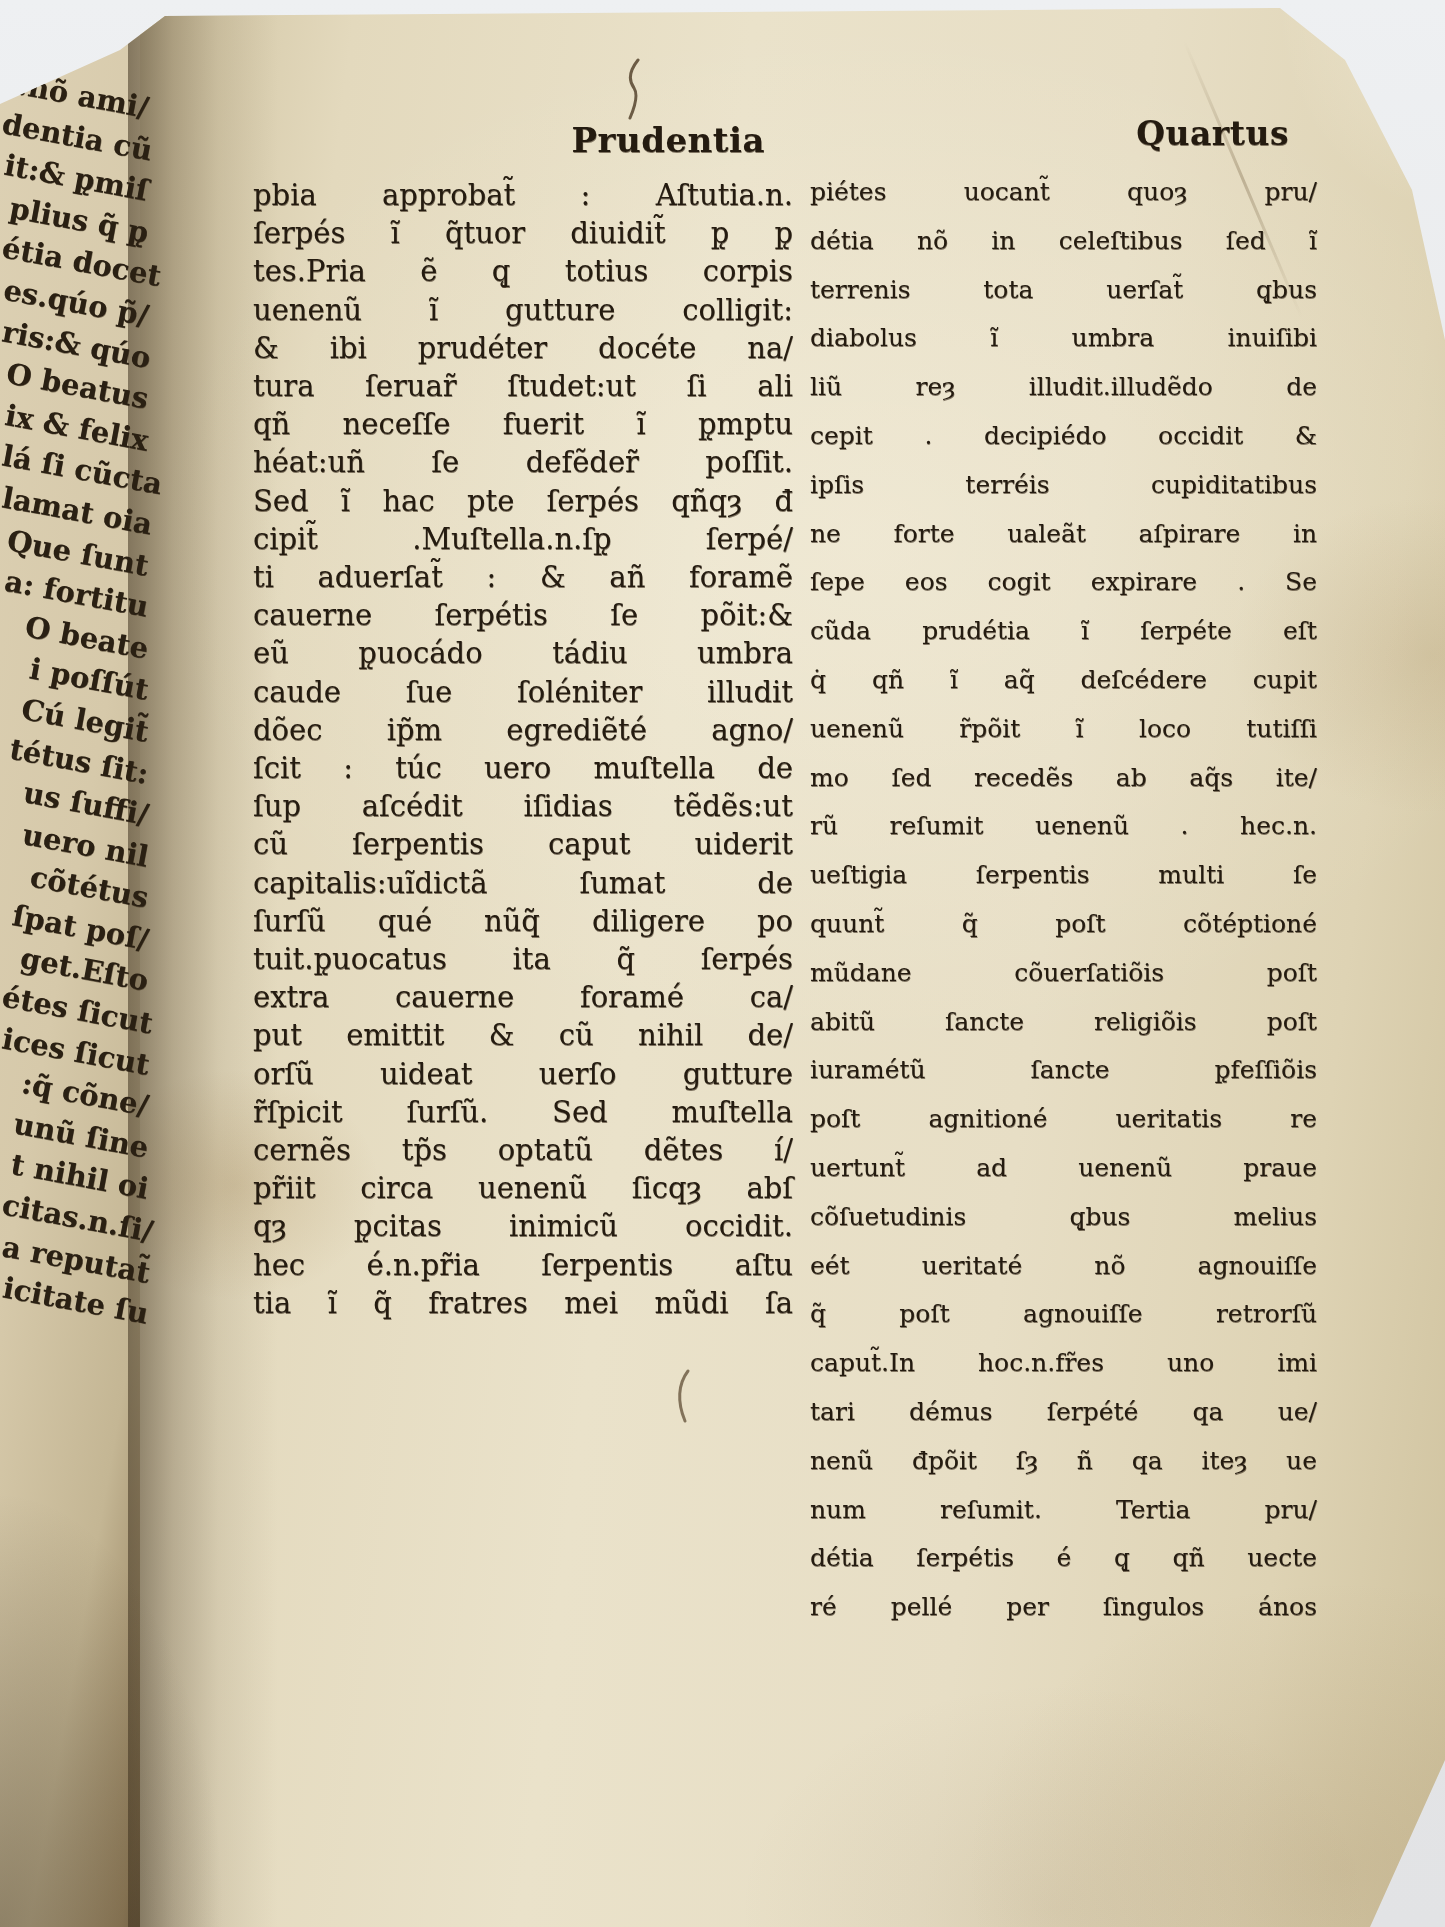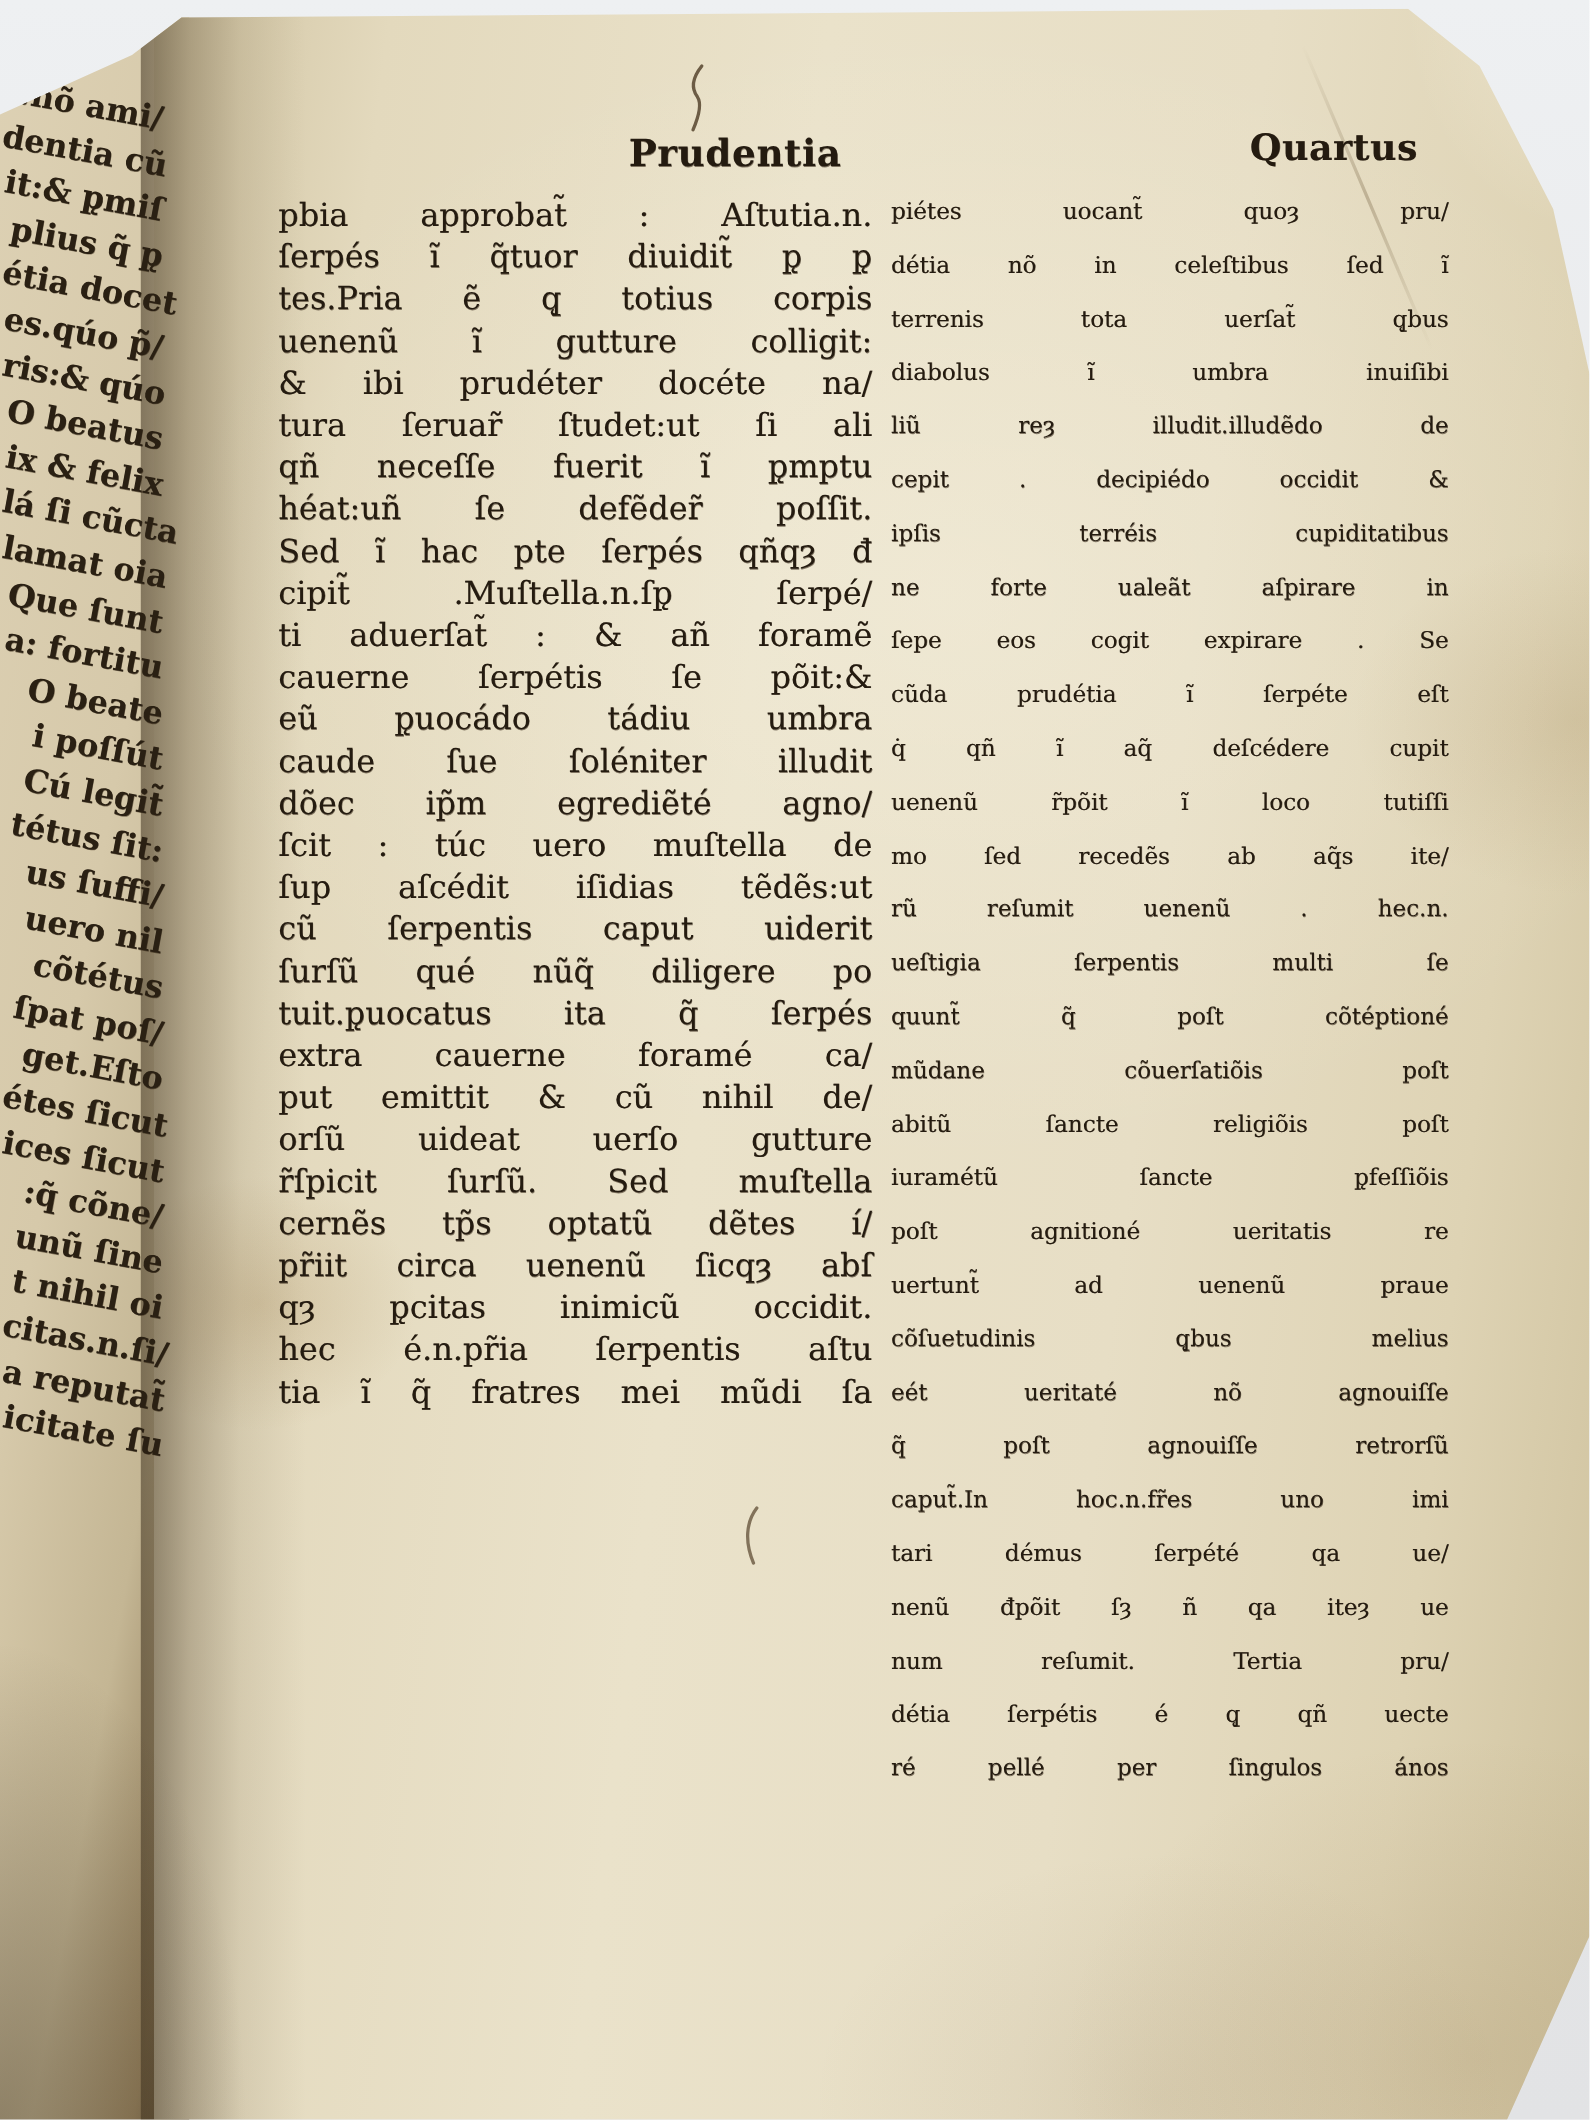--- a/index.html
+++ b/index.html
@@ -47,21 +47,21 @@
     background:linear-gradient(90deg,transparent,rgba(118,98,66,0.35),transparent);
   }
   
   .ink{color:#241b10;text-shadow:0.4px 0.5px 0.6px rgba(42,28,12,0.55);}
   .running-header{position:absolute;text-align:right;font-weight:bold;letter-spacing:0.5px;}
   .header-left{left:225px;width:540px;top:120px;font-size:34px;}
   .header-right{left:782px;width:507px;top:114px;font-size:33px;}
   .text-col{position:absolute;font-weight:normal;margin-left:28px;}
   .col-left{left:225px;top:176px;width:540px;font-size:29px;}
   .col-left .line{line-height:38.2px;}
-  .col-right{left:782px;top:168px;width:507px;font-size:21px;}
+  .col-right{left:782px;top:168px;width:507px;font-size:25px;}
   .col-right .line{line-height:48.8px;}
   .line{text-align:justify;text-align-last:justify;white-space:nowrap;}
   
   .fragment{position:absolute;left:0;top:88px;width:148px;font-weight:bold;}
   .fragment .fline{
     height:41.6px;line-height:41.6px;font-size:29px;text-align:right;white-space:nowrap;
     transform:rotate(10.5deg);transform-origin:100% 50%;
     color:#2a2013;text-shadow:0.4px 0.5px 0.6px rgba(42,28,12,0.5);
   }
   .ink-mark{position:absolute;pointer-events:none;}
@@ -125,20 +125,21 @@
       <div class="line">Sed ĩ hac pte ſerpés qñqȝ đ</div>
       <div class="line">cipit̃ .Muſtella.n.ſp̨ ſerpé/</div>
       <div class="line">ti aduerſat̃ : &amp; añ foramẽ</div>
       <div class="line">cauerne ſerpétis ſe põit:&amp;</div>
       <div class="line">eũ p̨uocádo tádiu umbra</div>
       <div class="line">caude ſue ſoléniter illudit</div>
       <div class="line">dõec ip̃m egrediẽté agno/</div>
       <div class="line">ſcit : túc uero muſtella de</div>
       <div class="line">ſup aſcédit iſidias tẽdẽs:ut</div>
       <div class="line">cũ ſerpentis caput uiderit</div>
+      <div class="line">capitalis:uĩdictã ſumat de</div>
       <div class="line">ſurſũ qué nũq̃ diligere po</div>
       <div class="line">tuit.p̨uocatus ita q̃ ſerpés</div>
       <div class="line">extra cauerne foramé ca/</div>
       <div class="line">put emittit &amp; cũ nihil de/</div>
       <div class="line">orſũ uideat uerſo gutture</div>
       <div class="line">r̃ſpicit ſurſũ. Sed muſtella</div>
       <div class="line">cernẽs tp̃s optatũ dẽtes í/</div>
       <div class="line">pr̃iit circa uenenũ ſicqȝ abſ</div>
       <div class="line">qȝ p̨citas inimicũ occidit.</div>
       <div class="line">hec é.n.pr̃ia ſerpentis aſtu</div>

